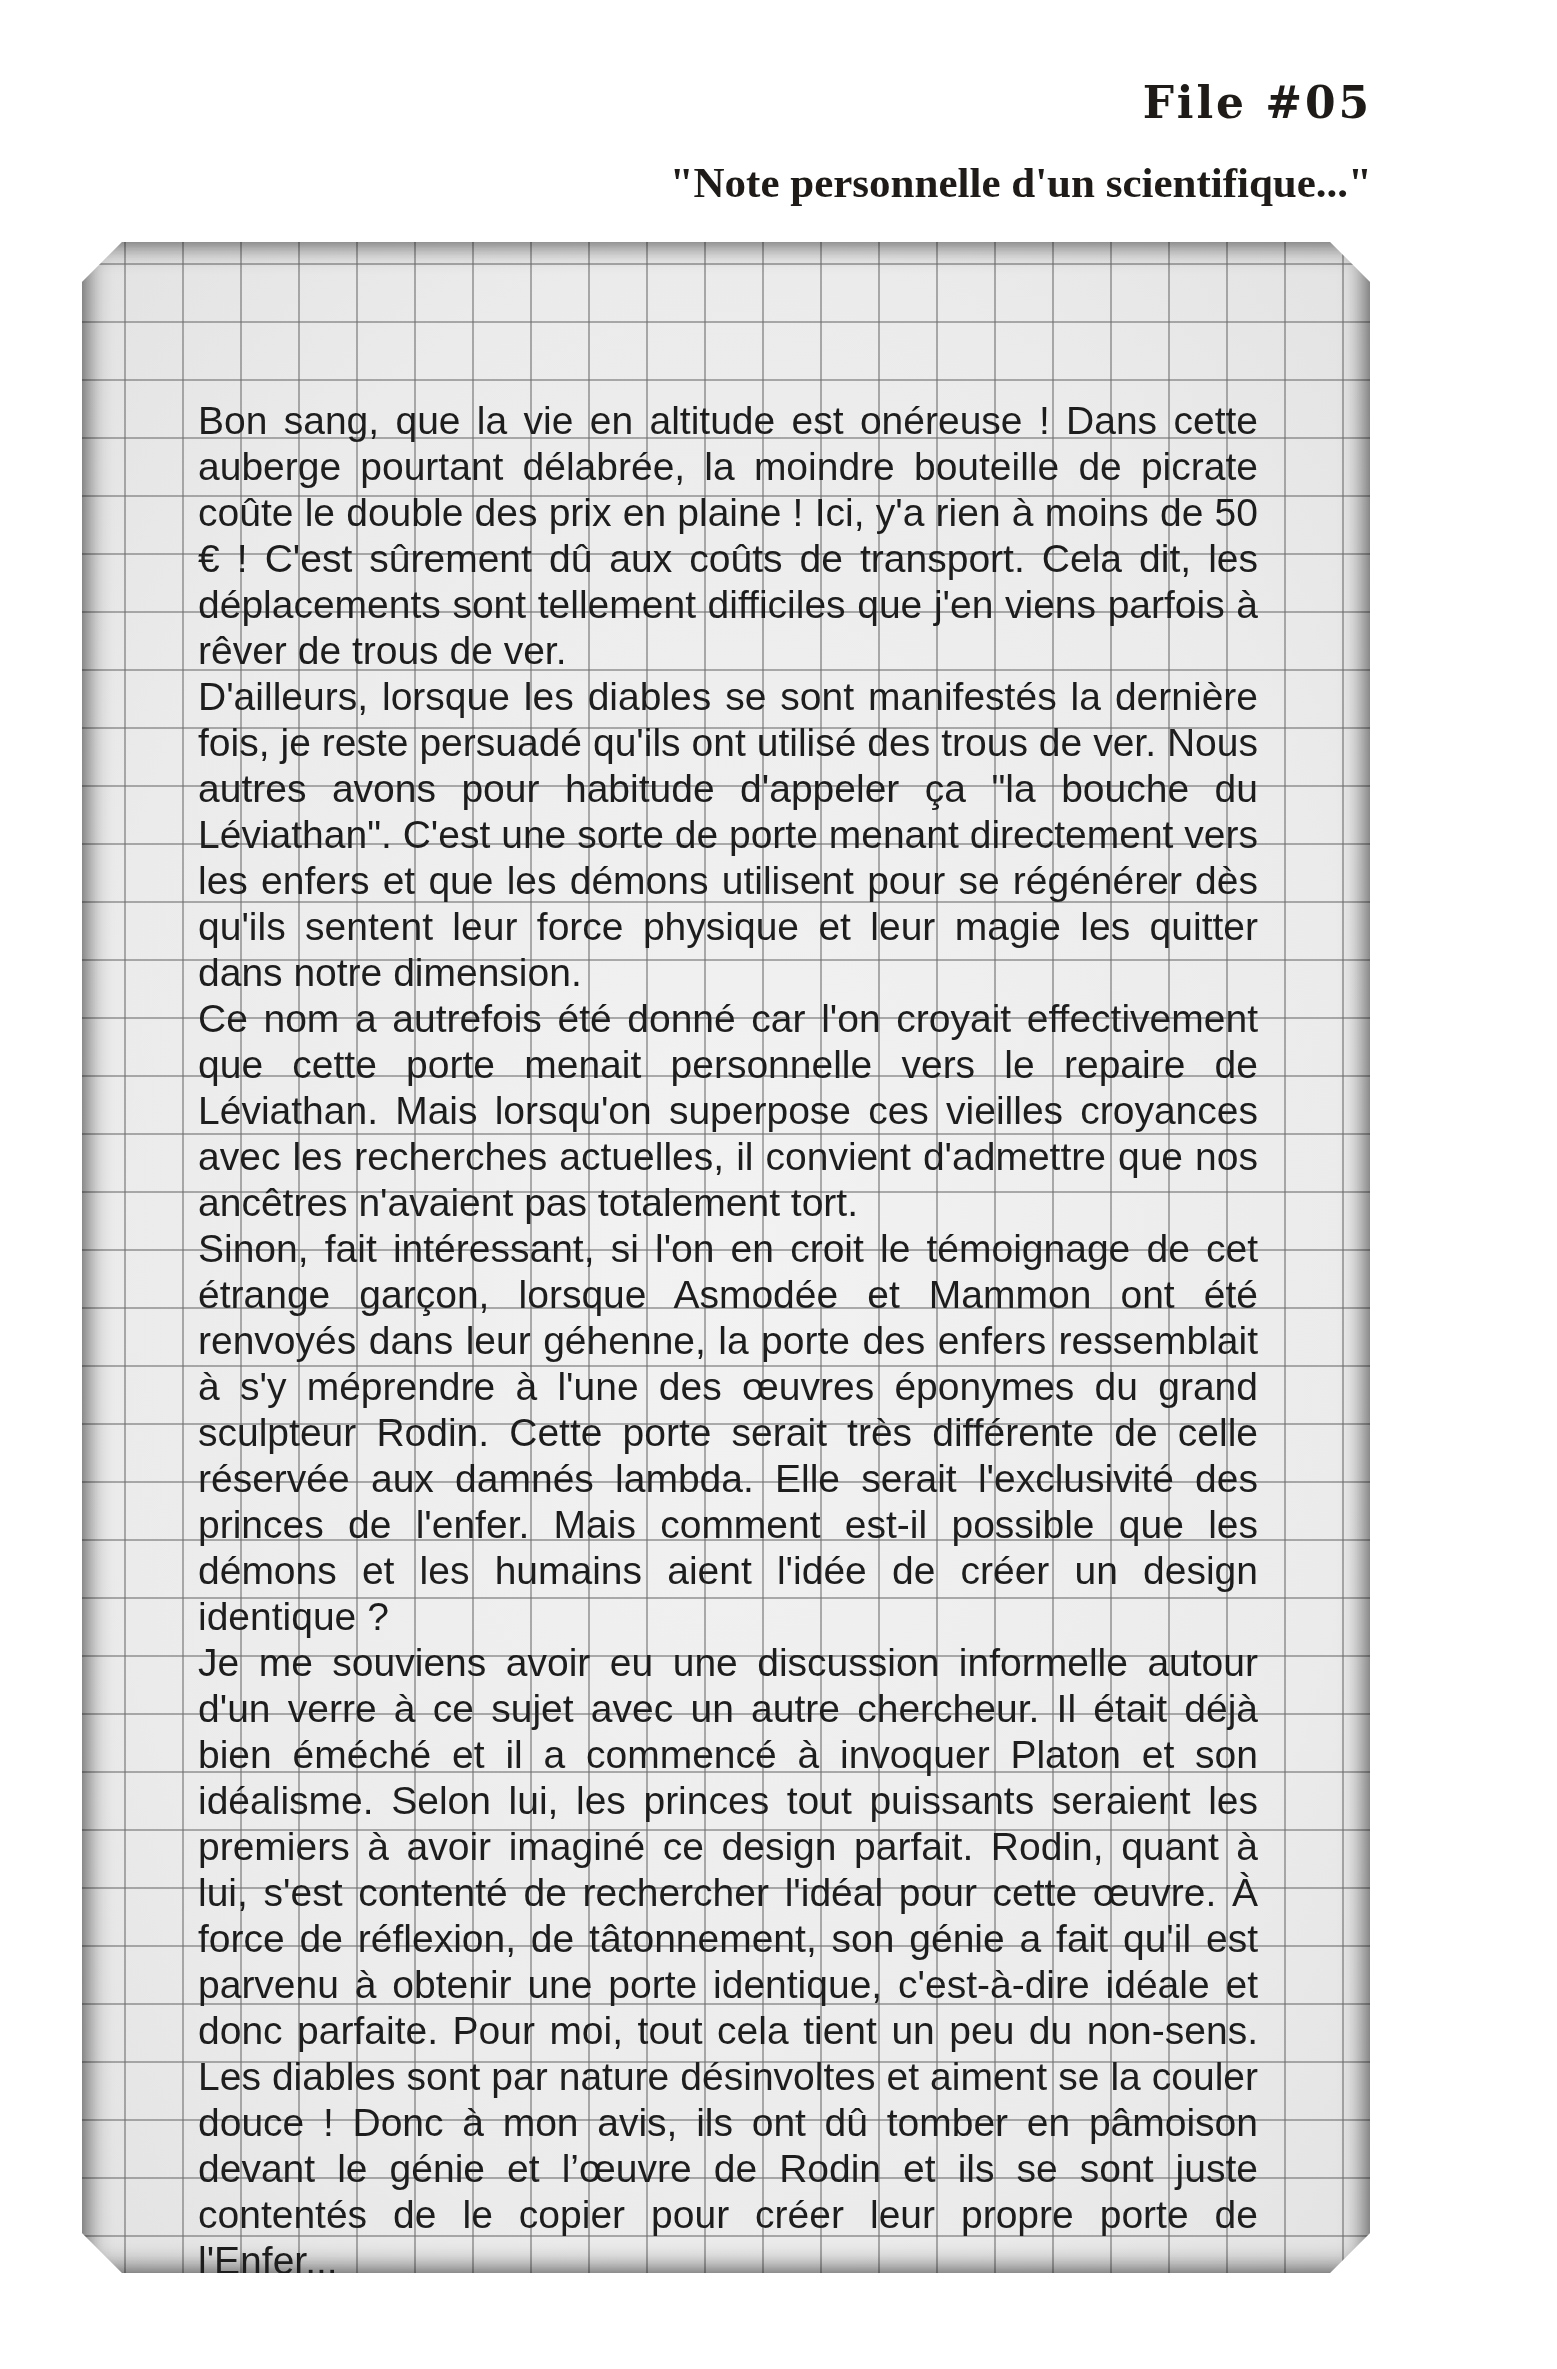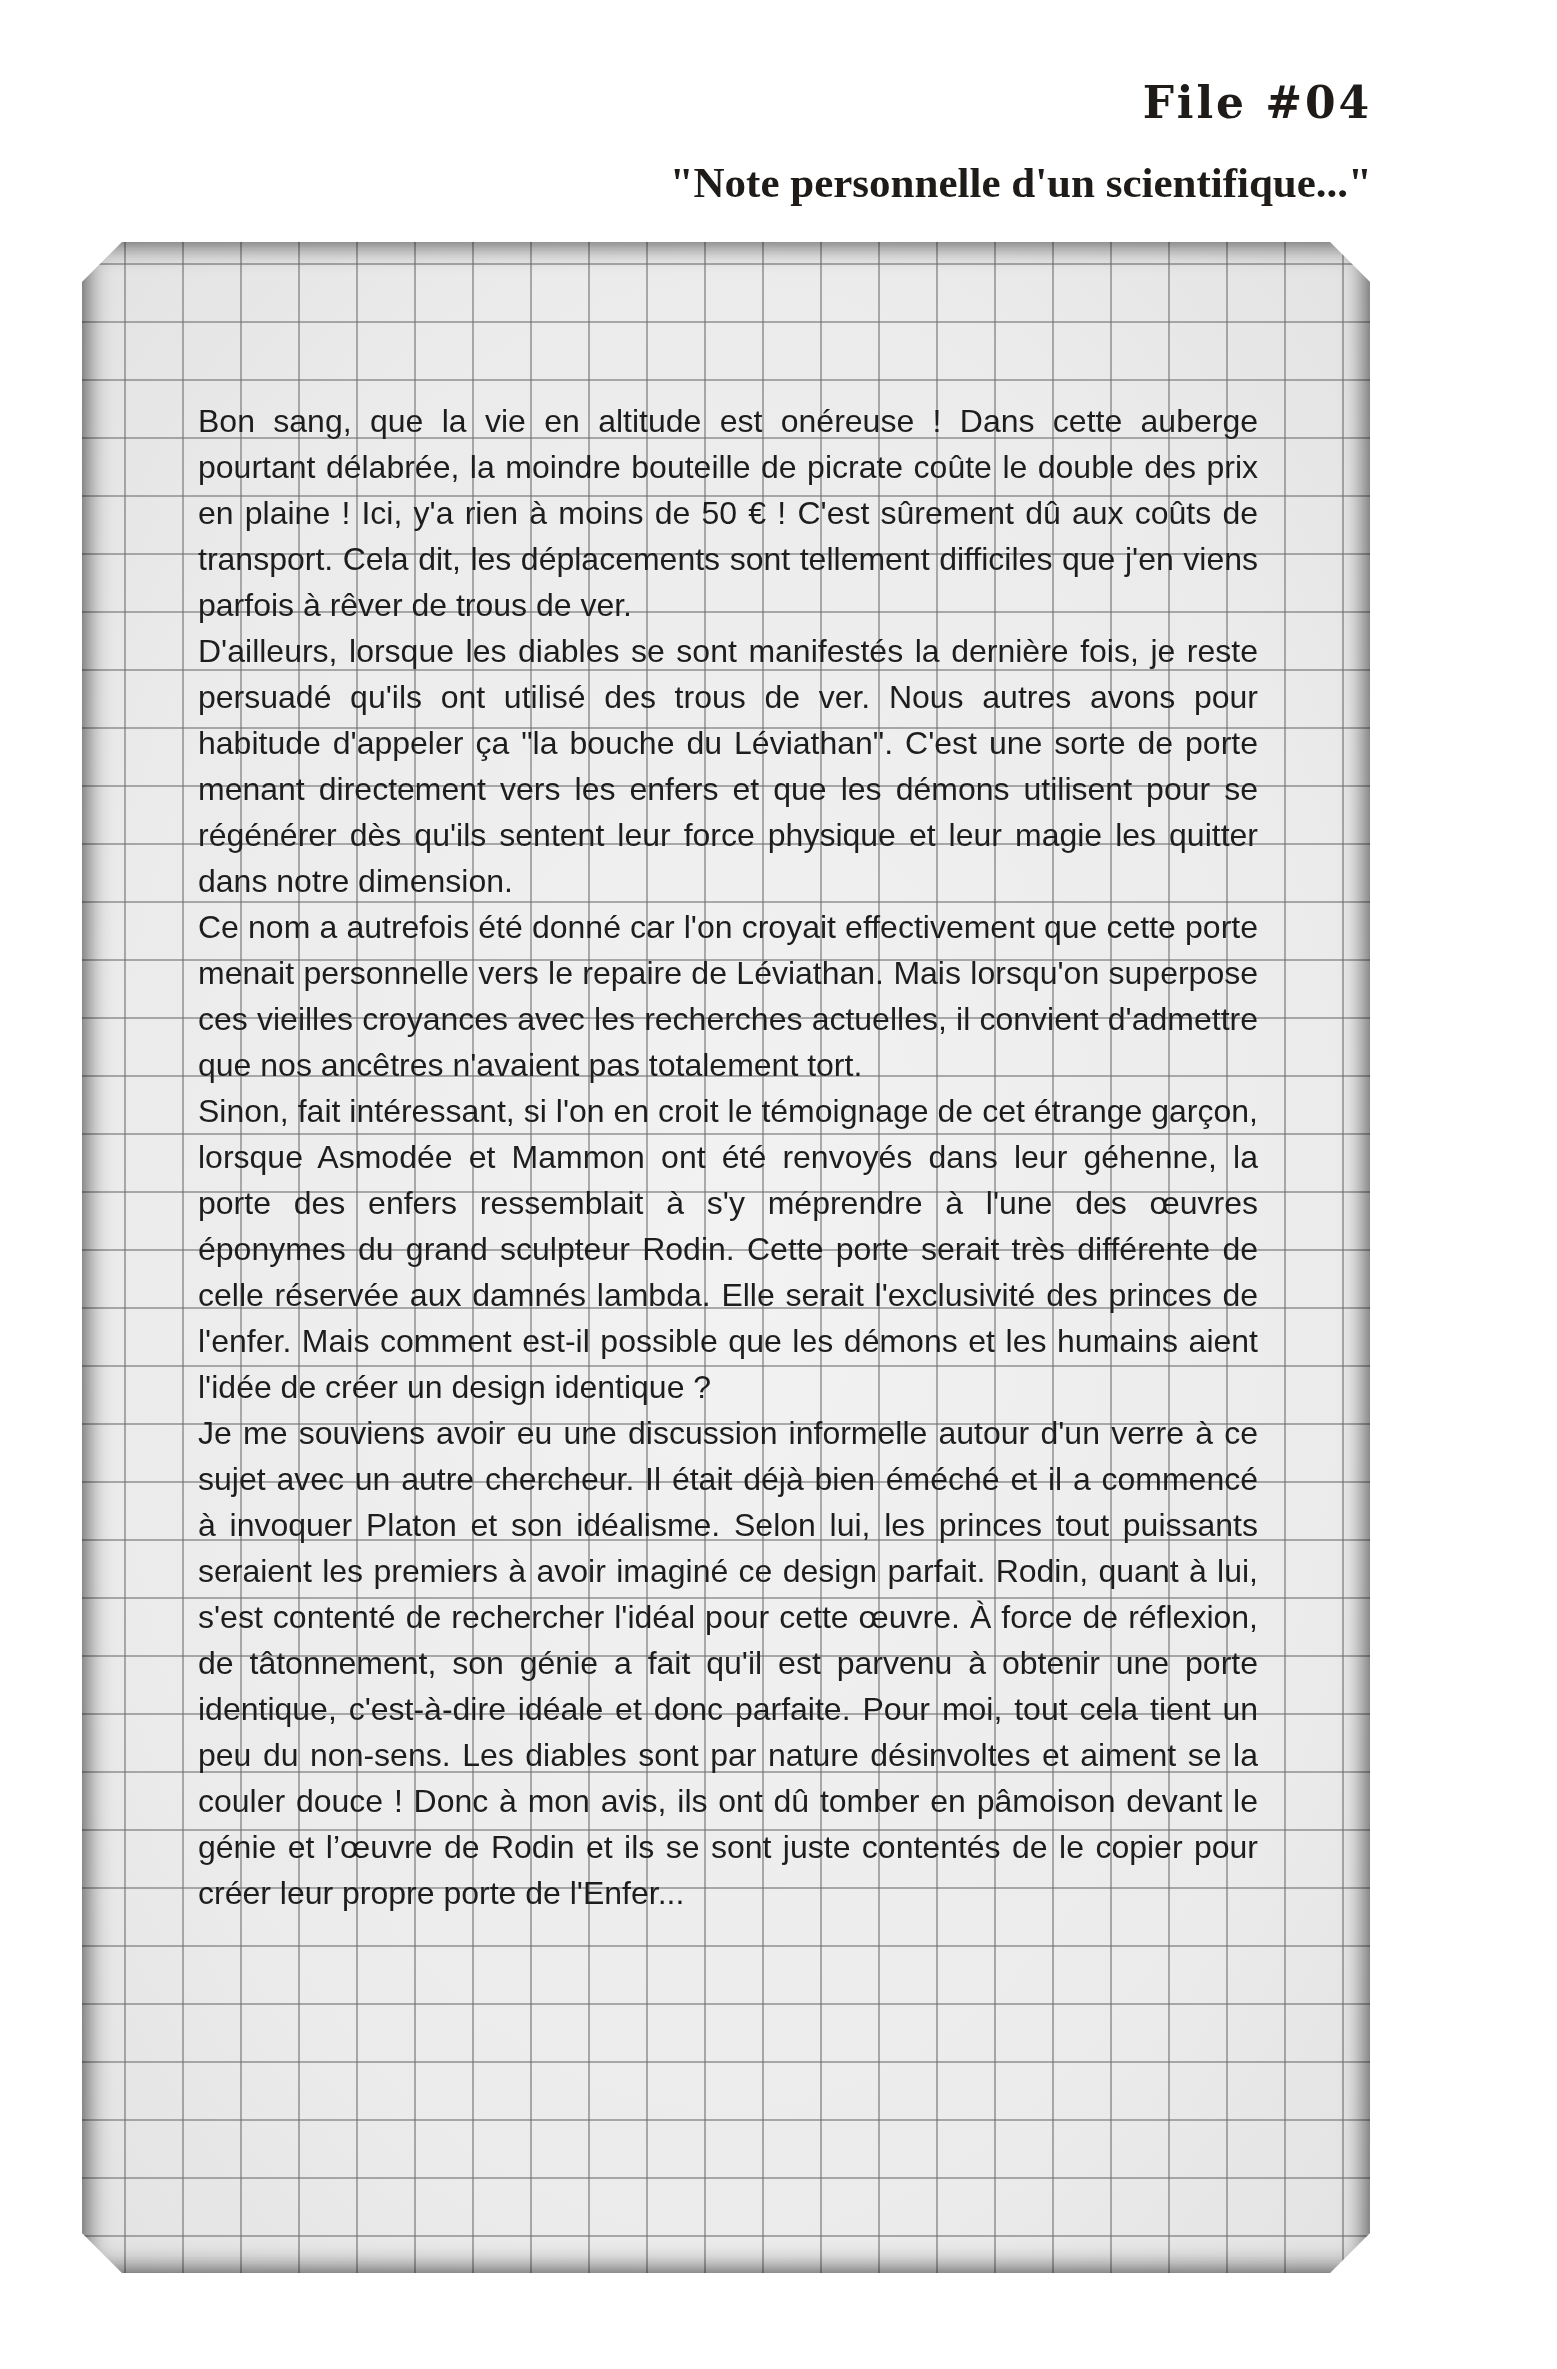--- a/index.html
+++ b/index.html
@@ -54,33 +54,33 @@
       inset -17.3px 0 21px -7.7px rgba(0,0,0,0.38),
       inset 0 17.3px 21px -7.7px rgba(0,0,0,0.30),
       inset 0 -17.3px 21px -7.7px rgba(0,0,0,0.34);
     pointer-events: none;
   }
   .note-body {
     position: absolute;
     left: 116px; top: 156px;
     width: 1060px;
     font-family: "Liberation Sans", "DejaVu Sans", sans-serif;
-    font-size: 32px;
+    font-size: 39px;
     line-height: 46px;
     color: #1d1d1d;
     text-align: justify;
     hyphens: manual;
   }
   .note-body p { margin: 0; }
   .note-body p.gap { }
 </style>
 </head>
 <body>
 
-<h1 class="file-title">File #04</h1>
+<h1 class="file-title">File #05</h1>
 <h2 class="file-subtitle">"Note personnelle d'un scientifique..."</h2>
 
 <div class="paper-wrap">
   <div class="paper"></div>
   <div class="paper-shade"></div>
   <div class="note-body">
     <p>Bon sang, que la vie en altitude est onéreuse ! Dans cette auberge pourtant délabrée, la moindre bouteille de picrate coûte le double des prix en plaine ! Ici, y'a rien à moins de 50 € ! C'est sûrement dû aux coûts de transport. Cela dit, les déplacements sont tellement dif­ficiles que j'en viens parfois à rêver de trous de ver.</p>
     <p>D'ailleurs, lorsque les diables se sont manifestés la dernière fois, je reste persuadé qu'ils ont utilisé des trous de ver. Nous autres avons pour habitude d'appeler ça "la bouche du Léviathan". C'est une sorte de porte menant directement vers les enfers et que les démons uti­lisent pour se régénérer dès qu'ils sentent leur force physique et leur magie les quitter dans notre dimension.</p>
     <p>Ce nom a autrefois été donné car l'on croyait effectivement que cette porte menait personnelle vers le repaire de Léviathan. Mais lors­qu'on superpose ces vieilles croyances avec les recherches actuelles, il convient d'admettre que nos ancêtres n'avaient pas totalement tort.</p>
     <p class="gap">Sinon, fait intéressant, si l'on en croit le témoignage de cet étrange garçon, lorsque Asmodée et Mammon ont été renvoyés dans leur géhenne, la porte des enfers ressemblait à s'y méprendre à l'une des œuvres éponymes du grand sculpteur Rodin. Cette porte serait très différente de celle réservée aux damnés lambda. Elle serait l'exclu­sivité des princes de l'enfer. Mais comment est-il possible que les démons et les humains aient l'idée de créer un design identique ?</p>

